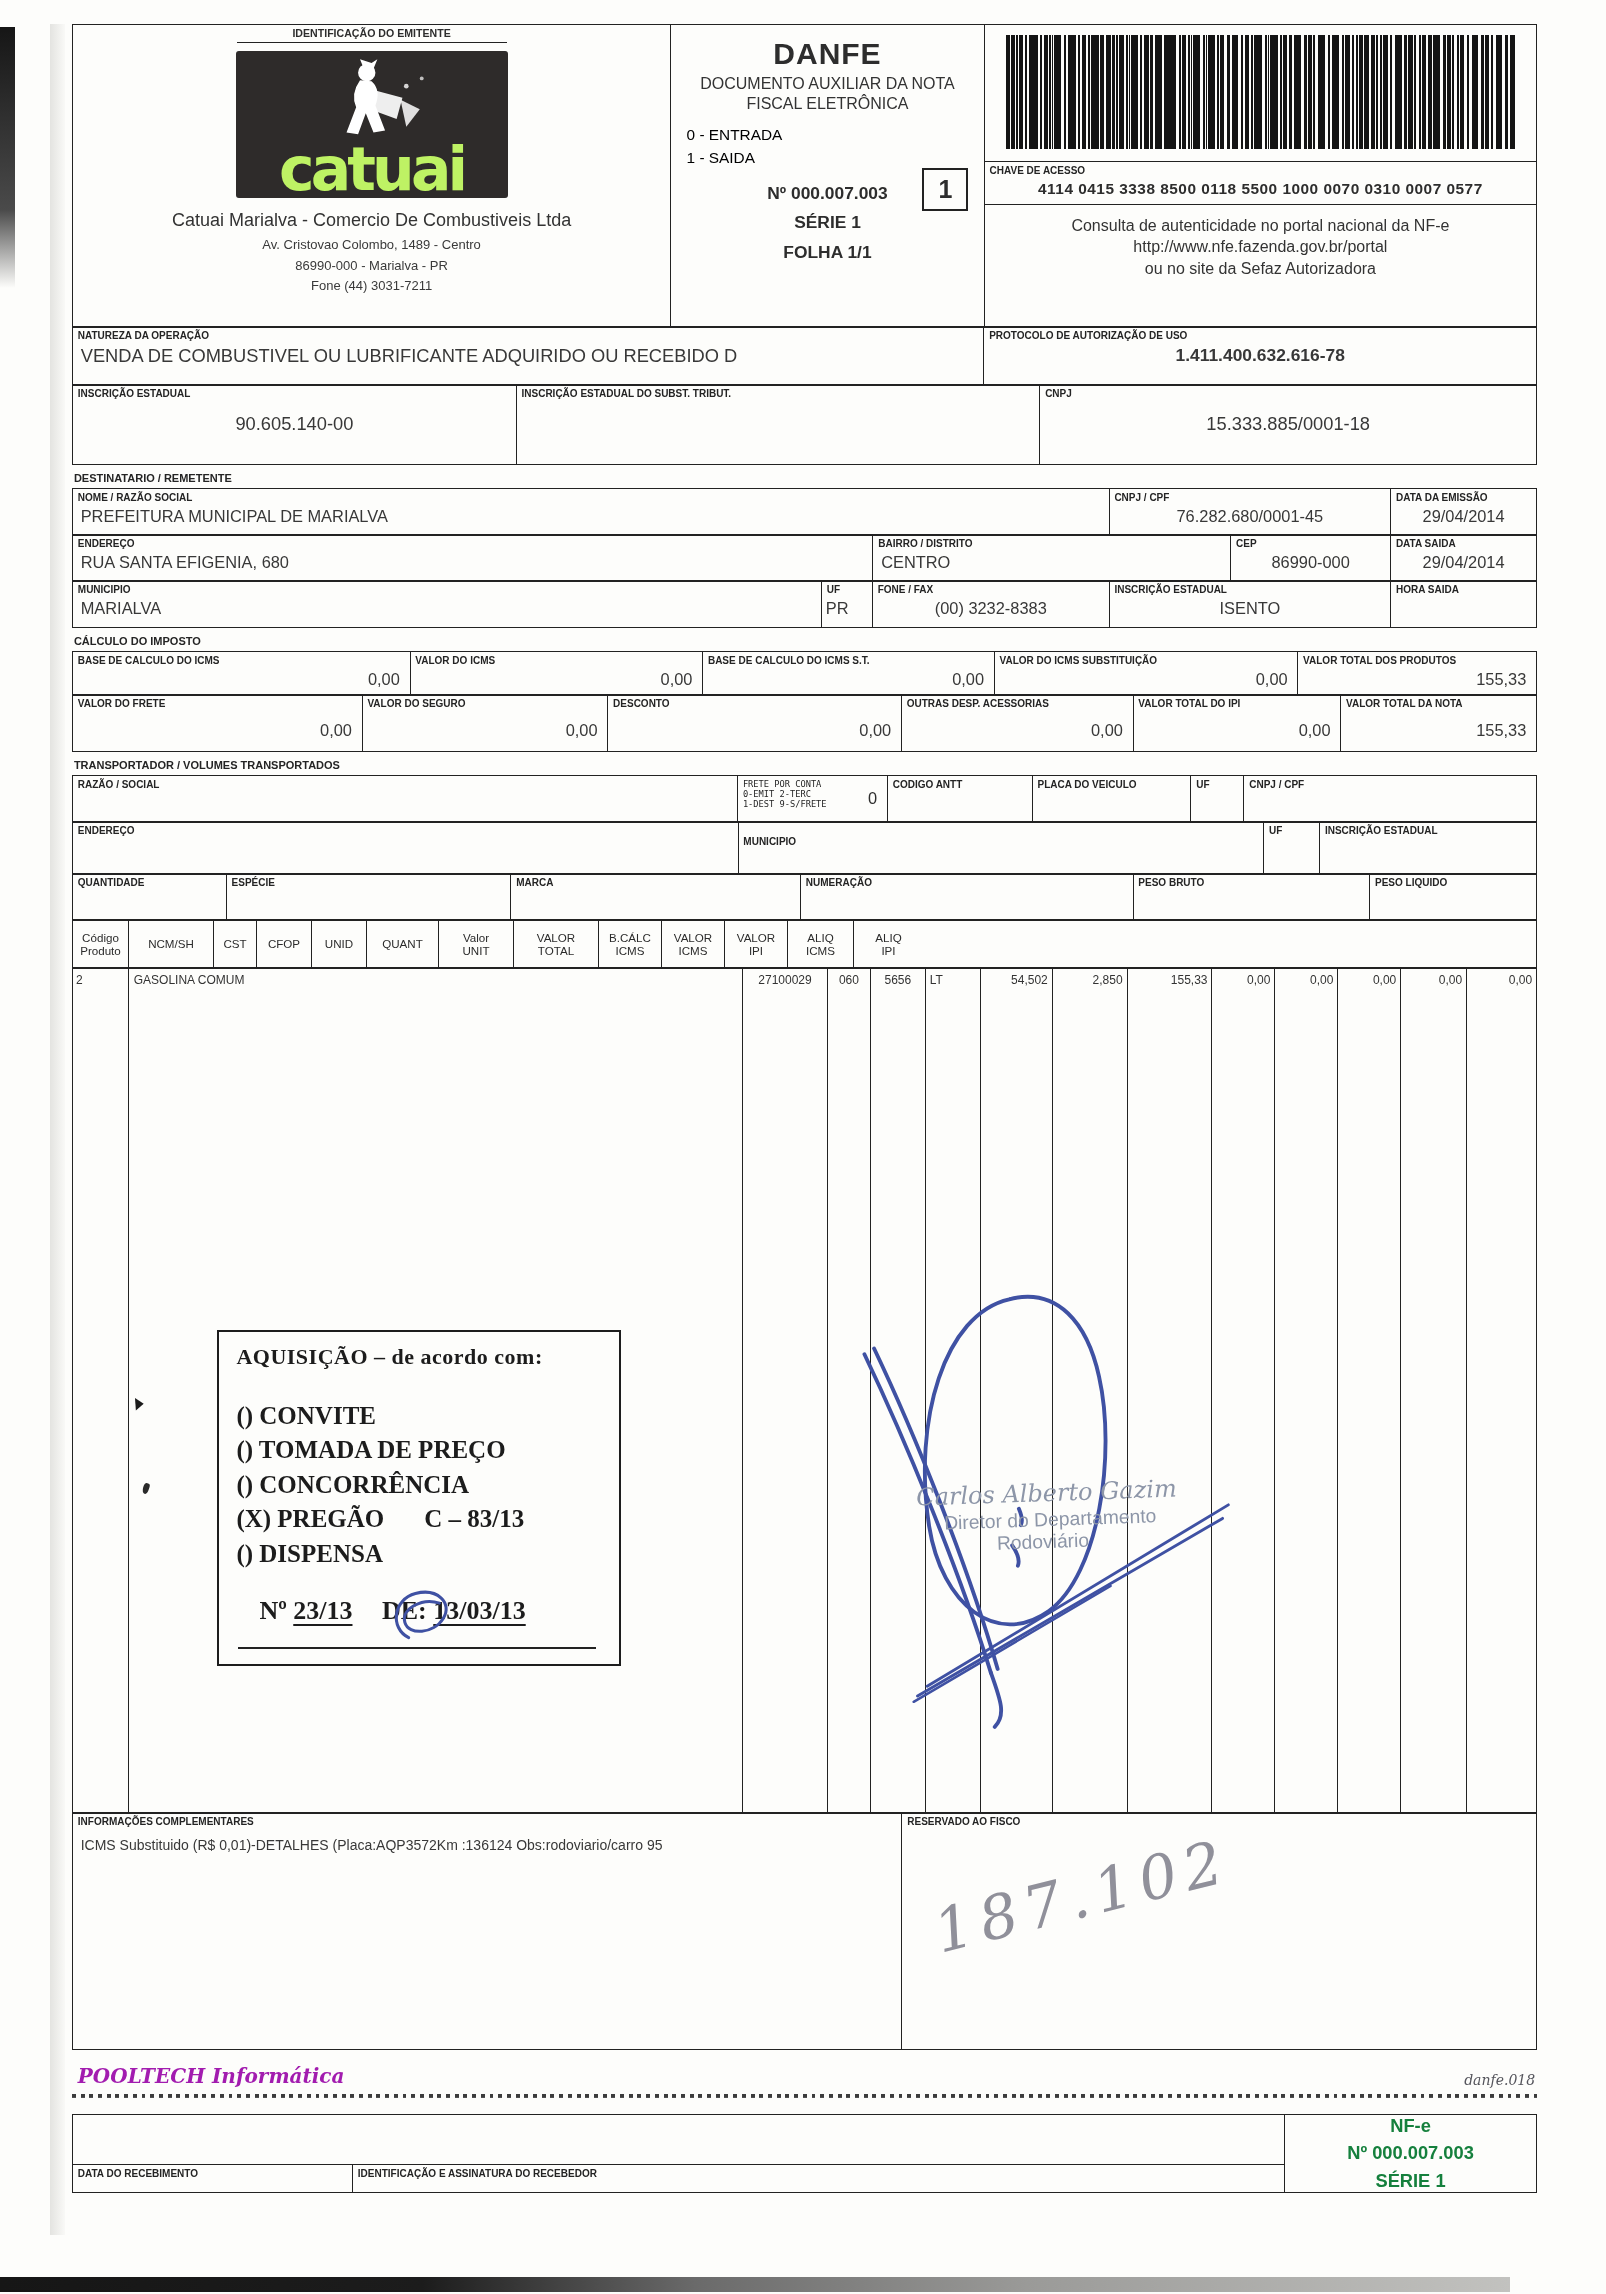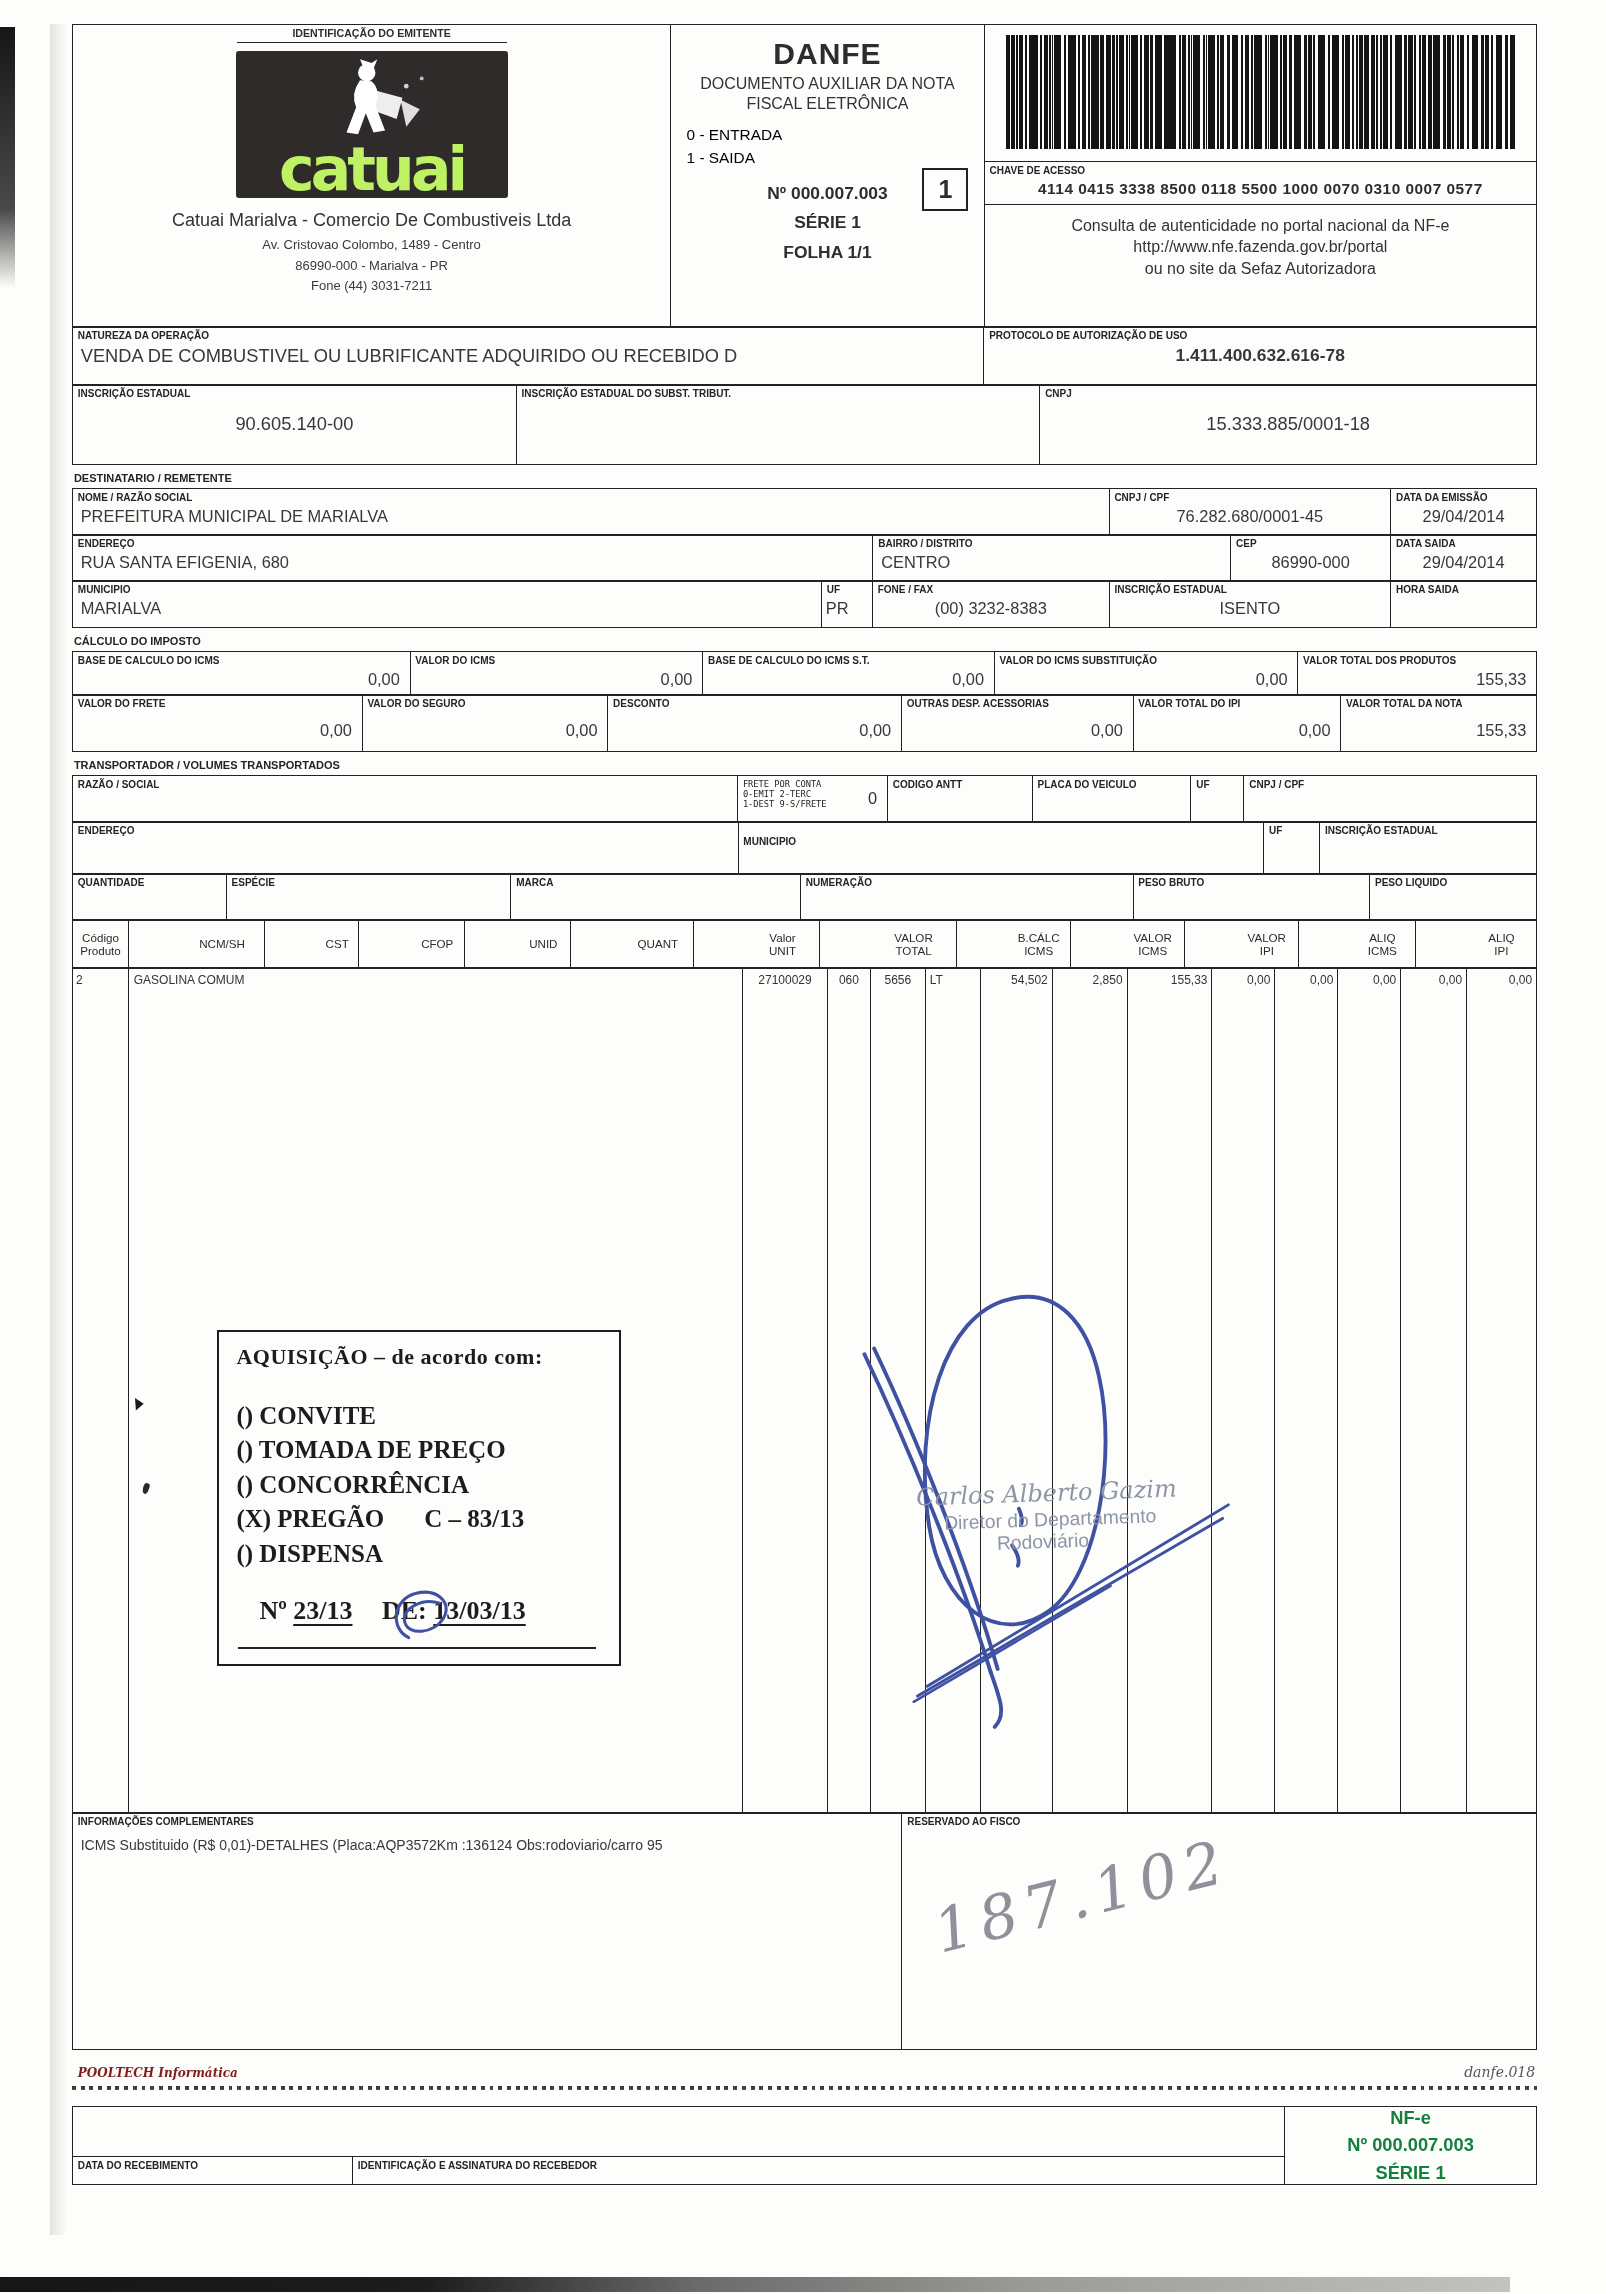--- a/index.html
+++ b/index.html
@@ -3,21 +3,21 @@
 <meta charset="utf-8">
 <style>
   * { box-sizing: border-box; margin: 0; padding: 0; }
   body { margin: 0; background: #e8e8e6; }
   .page {
     position: relative; width: 1607px; height: 2294px;
     background: #fdfdfb; overflow: hidden;
     font-family: "Liberation Sans", sans-serif; color: #2d2d2d;
   }
   .doc { position: absolute; left: 72px; top: 24px; width: 1465px; }
-  .row { display: flex; border: 1.9px solid #222; justify-content: space-between; }
+  .row { display: flex; border: 1.9px solid #222; }
   .row + .row { margin-top: -1.9px; }
   .cell { position: relative; border-right: 1.9px solid #222; }
   .cell:last-child { border-right: none; }
   .tag {
     display: block; font-size: 10px; font-weight: bold; color: #242424;
     padding: 2.9px 4.8px 0 4.8px; line-height: 1.15; text-transform: uppercase;
     white-space: nowrap; overflow: hidden;
   }
   .val { font-size: 16.4px; color: #383838; padding: 3.9px 7.7px 0 7.7px; }
   .vc { text-align: center; }
@@ -70,21 +70,21 @@
 
   
   .fisco-hand { position: absolute; left: 29px; top: 48px; transform: rotate(-14deg);
     font-family: "DejaVu Serif", serif; font-style: italic; font-size: 60px;
     color: #90909a; letter-spacing: 7.7px; }
 
   
   .credits { display: flex; justify-content: space-between; align-items: flex-end;
     padding: 13.5px 1.9px 3.9px 5.8px; }
   .vendor { font-family: "DejaVu Serif", serif; font-style: italic; font-weight: bold;
-    font-size: 12px; color: #7f1d1d; }
+    font-size: 20px; color: #a21caf; }
   .docref { font-family: "DejaVu Serif", serif; font-style: italic; font-size: 14px; color: #55555c; }
   .dotline { height: 4.8px; margin-top: 1.9px;
     background: repeating-linear-gradient(90deg, #3c3c3c 0 3.9px, transparent 3.9px 8.7px);
     background-size: 100% 3.9px; background-repeat: no-repeat; background-position: bottom; }
 
   
   .stub { display: flex; margin-top: 15.4px; }
   .stub-left { width: 1212px; display: flex; flex-direction: column; border: 1.9px solid #222; border-right: none; }
   .stub-strip { height: 50px; border-bottom: 1.9px solid #222; }
   .stub-row { display: flex; flex: 1; }

